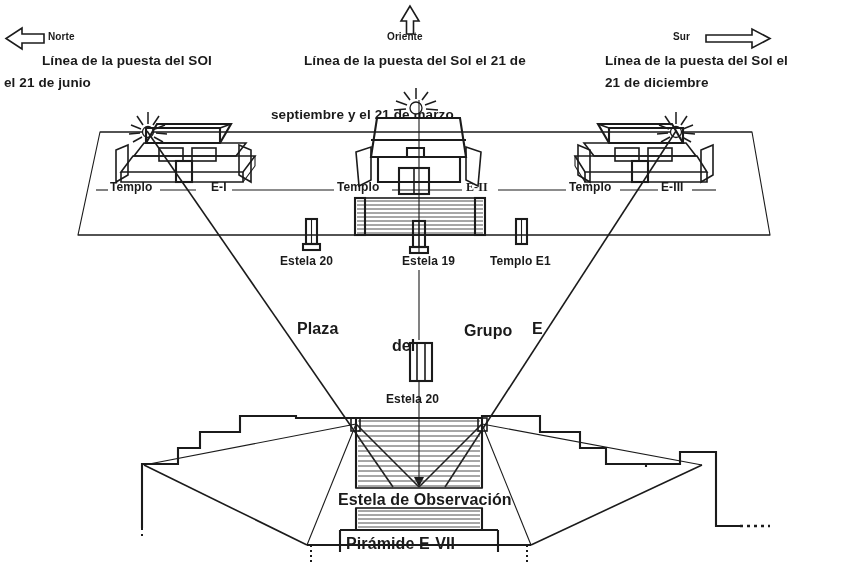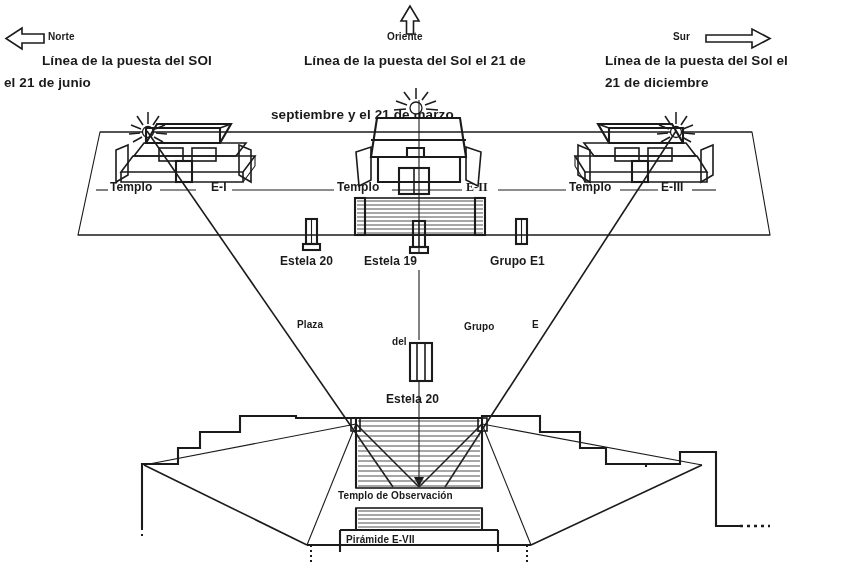--- a/index.html
+++ b/index.html
@@ -3,21 +3,21 @@
 <meta charset="utf-8">
 <style>
   html,body{margin:0;padding:0;background:#fff;}
   body{width:850px;height:579px;position:relative;overflow:hidden;
        font-family:"Liberation Sans",sans-serif;color:#1a1a1a;}
   #stage{position:absolute;inset:0;width:850px;height:579px;}
   .lbl{position:absolute;font-weight:bold;letter-spacing:.1px;line-height:1.28;}
   .hdr{font-size:13.5px;}
   .dirname{font-size:10px;font-weight:bold;}
   .small{font-size:12px;font-weight:bold;}
-  .mid{font-size:10px;font-weight:bold;}
+  .mid{font-size:16px;font-weight:bold;}
   svg{position:absolute;left:0;top:0;}
   .ink{fill:none;stroke:#1b1b1b;}
   .th1{stroke-width:1.1;}
   .th15{stroke-width:1.6;}
   .th2{stroke-width:2.1;}
   .hatch{stroke:#3a3a3a;stroke-width:.9;}
 </style>
 </head>
 <body>
 
@@ -38,30 +38,30 @@
   <div class="lbl small" style="left:110px;top:180px;">Templo</div>
   <div class="lbl small" style="left:199px;top:180px;padding-left:12px;">E-I</div>
 
   <div class="lbl small" style="left:337px;top:180px;">Templo</div>
   <div class="lbl small" style="left:466px;top:180px;font-family:Liberation Serif, serif;">E-II</div>
 
   <div class="lbl small" style="left:569px;top:180px;">Templo</div>
   <div class="lbl small" style="left:661px;top:180px;">E-III</div>
 
   <div class="lbl small" style="left:280px;top:254px;">Estela 20</div>
-  <div class="lbl small" style="left:364px;top:254px;">Estela 19</div>
-  <div class="lbl small" style="left:490px;top:254px;">Grupo E1</div>
+  <div class="lbl small" style="left:402px;top:254px;">Estela 19</div>
+  <div class="lbl small" style="left:490px;top:254px;">Templo E1</div>
   <div class="lbl small" style="left:386px;top:392px;">Estela 20</div>
 
   <div class="lbl mid" style="left:297px;top:319px;">Plaza</div>
   <div class="lbl mid" style="left:392px;top:319px;margin-top:17px;">del</div>
   <div class="lbl mid" style="left:464px;top:321px;">Grupo</div>
   <div class="lbl mid" style="left:532px;top:319px;">E</div>
 
-  <div class="lbl mid" style="left:338px;top:490px;">Templo de Observación</div>
+  <div class="lbl mid" style="left:338px;top:490px;">Estela de Observación</div>
 
   <div class="lbl mid" style="left:346px;top:534px;">Pirámide E-VII</div>
 
   <svg width="850" height="579" viewBox="0 0 850 579">
 
     <g>
       <path class="ink th15" d="M44,42 L44,34 L22,34 L22,28 L6,38.5 L22,49 L22,43 L44,43 Z" fill="#ffffff"></path>
       <path class="ink th2" d="M44,38.5 L44,38.5"></path>
     </g>
 

